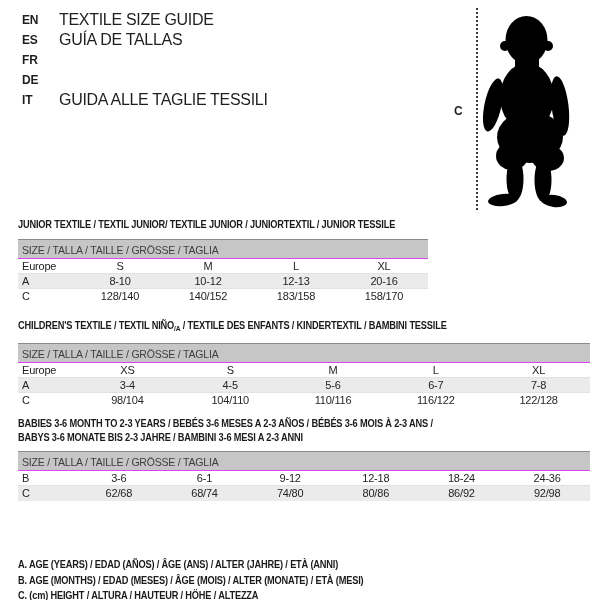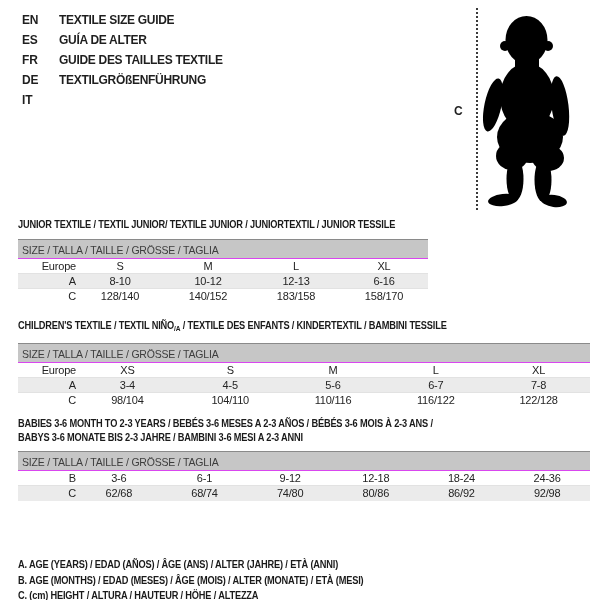--- a/index.html
+++ b/index.html
@@ -6,21 +6,21 @@
   html,body { background:#fff; }
   #page {
     position:relative; width:600px; height:600px; background:#ffffff;
     font-family:"Liberation Sans", sans-serif; color:#1f1f1f; overflow:hidden;
   }
 
   
   #lang-block { position:absolute; left:22px; top:10px; }
   .lang-row { display:flex; height:20px; align-items:center; }
   .lang-code { width:37px; font-size:12px; font-weight:700; letter-spacing:-0.2px; }
-  .lang-text { font-size:12px; font-weight:700; letter-spacing:-0.3px; white-space:nowrap; }
+  .lang-text { font-size:16px; font-weight:400; letter-spacing:-0.3px; white-space:nowrap; }
 
   
   #figure { position:absolute; left:452px; top:4px; width:145px; height:210px; }
   #height-line { position:absolute; left:24px; top:4px; height:202px; width:0;
     border-left:2px dotted #3a3a3a; }
   #height-label { position:absolute; left:2px; top:100px; font-size:12px; font-weight:700; }
   #baby-svg { position:absolute; left:30px; top:4px; }
 
   
   .tbl-title {
@@ -35,21 +35,21 @@
   .size-table th.bar {
     background:#c6c6c6; border-top:1px solid #8a8a8a; border-bottom:1px solid #d946ef;
     font-weight:400; font-size:10.5px; color:#3d3d3d; text-align:left;
     padding:4px 0 2px 4px; height:16px; letter-spacing:-0.2px;
   }
   .size-table td {
     font-size:11px; font-weight:400; text-align:center; height:15px;
     padding:0; color:#242424; border-bottom:1px solid #e2e2e2; letter-spacing:-0.2px;
   }
   .size-table tr:last-child td { border-bottom:none; }
-  .size-table td.lbl { text-align:right; padding-left:4px; }
+  .size-table td.lbl { text-align:left; padding-left:4px; }
   .size-table tr.stripe td { background:#ebebeb; }
   #t1 { left:18px; top:239px; width:410px; }
   #t2 { left:18px; top:343px; width:572px; }
   #t3 { left:18px; top:451px; width:572px; }
   #t1-title { left:18px; top:217px; }
   #t2-title { left:18px; top:319px; }
   #t3-title { left:18px; top:416px; }
   col.c-label { width:58px; }
 
   
@@ -64,32 +64,31 @@
 
 <div id="page">
 
   <div id="lang-block">
     <div class="lang-row">
       <span class="lang-code">EN</span>
       <span class="lang-text">TEXTILE SIZE GUIDE</span>
     </div>
     <div class="lang-row">
       <span class="lang-code">ES</span>
-      <span class="lang-text">GUÍA DE ALTER</span>
+      <span class="lang-text">GUÍA DE TALLAS</span>
     </div>
     <div class="lang-row">
       <span class="lang-code">FR</span>
-      <span class="lang-text">GUIDE DES TAILLES TEXTILE</span>
     </div>
     <div class="lang-row">
       <span class="lang-code">DE</span>
-      <span class="lang-text">TEXTILGRÖßENFÜHRUNG</span>
     </div>
     <div class="lang-row">
       <span class="lang-code">IT</span>
+      <span class="lang-text">GUIDA ALLE TAGLIE TESSILI</span>
     </div>
   </div>
 
   <div id="figure">
     <div id="height-line"></div>
     <span id="height-label">C</span>
     <svg id="baby-svg" width="96" height="202" viewBox="0 0 96 200" aria-hidden="true">
       <g fill="#000000">
 
         <circle cx="23" cy="37" r="5"></circle>
@@ -138,21 +137,21 @@
         <td>S</td>
         <td>M</td>
         <td>L</td>
         <td>XL</td>
       </tr>
       <tr class="stripe">
         <td class="lbl">A</td>
         <td>8-10</td>
         <td>10-12</td>
         <td>12-13</td>
-        <td>6-16</td>
+        <td>20-16</td>
       </tr>
       <tr>
         <td class="lbl">C</td>
         <td>128/140</td>
         <td>140/152</td>
         <td>183/158</td>
         <td>158/170</td>
       </tr>
     </tbody>
   </table>

